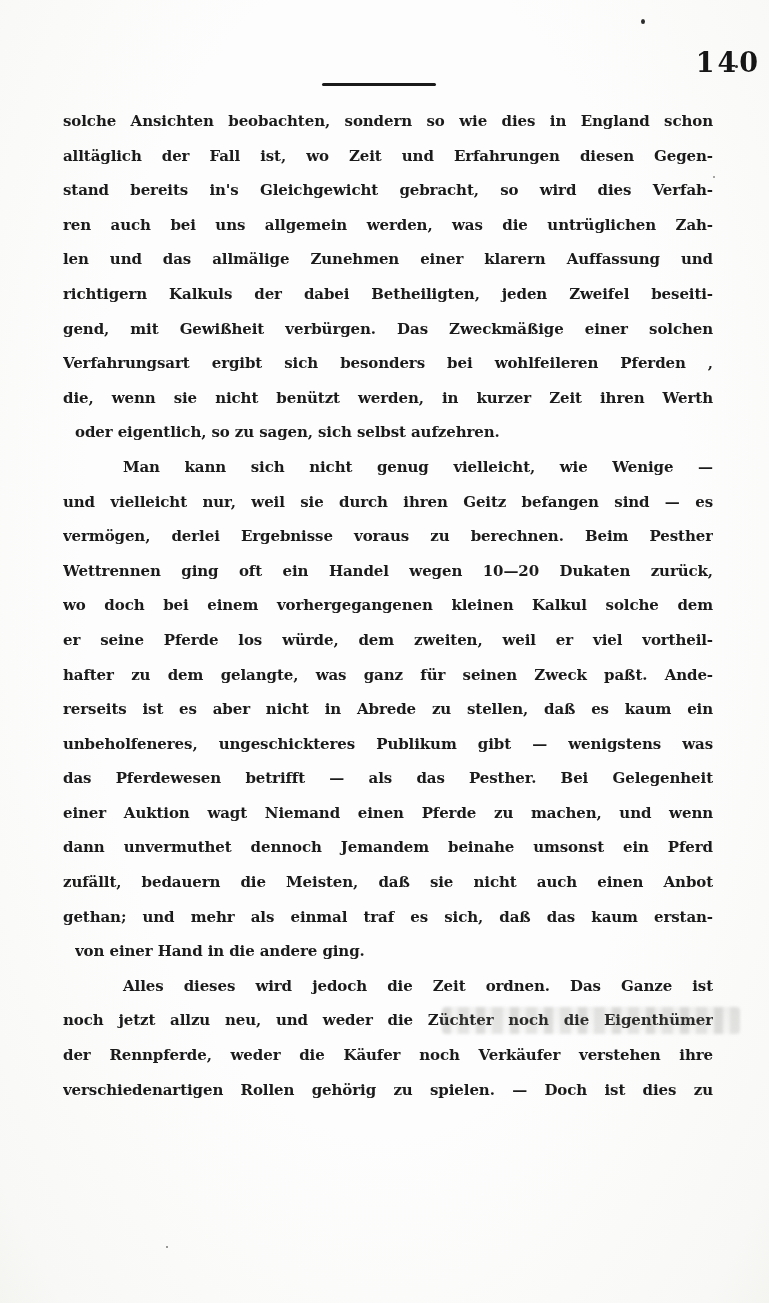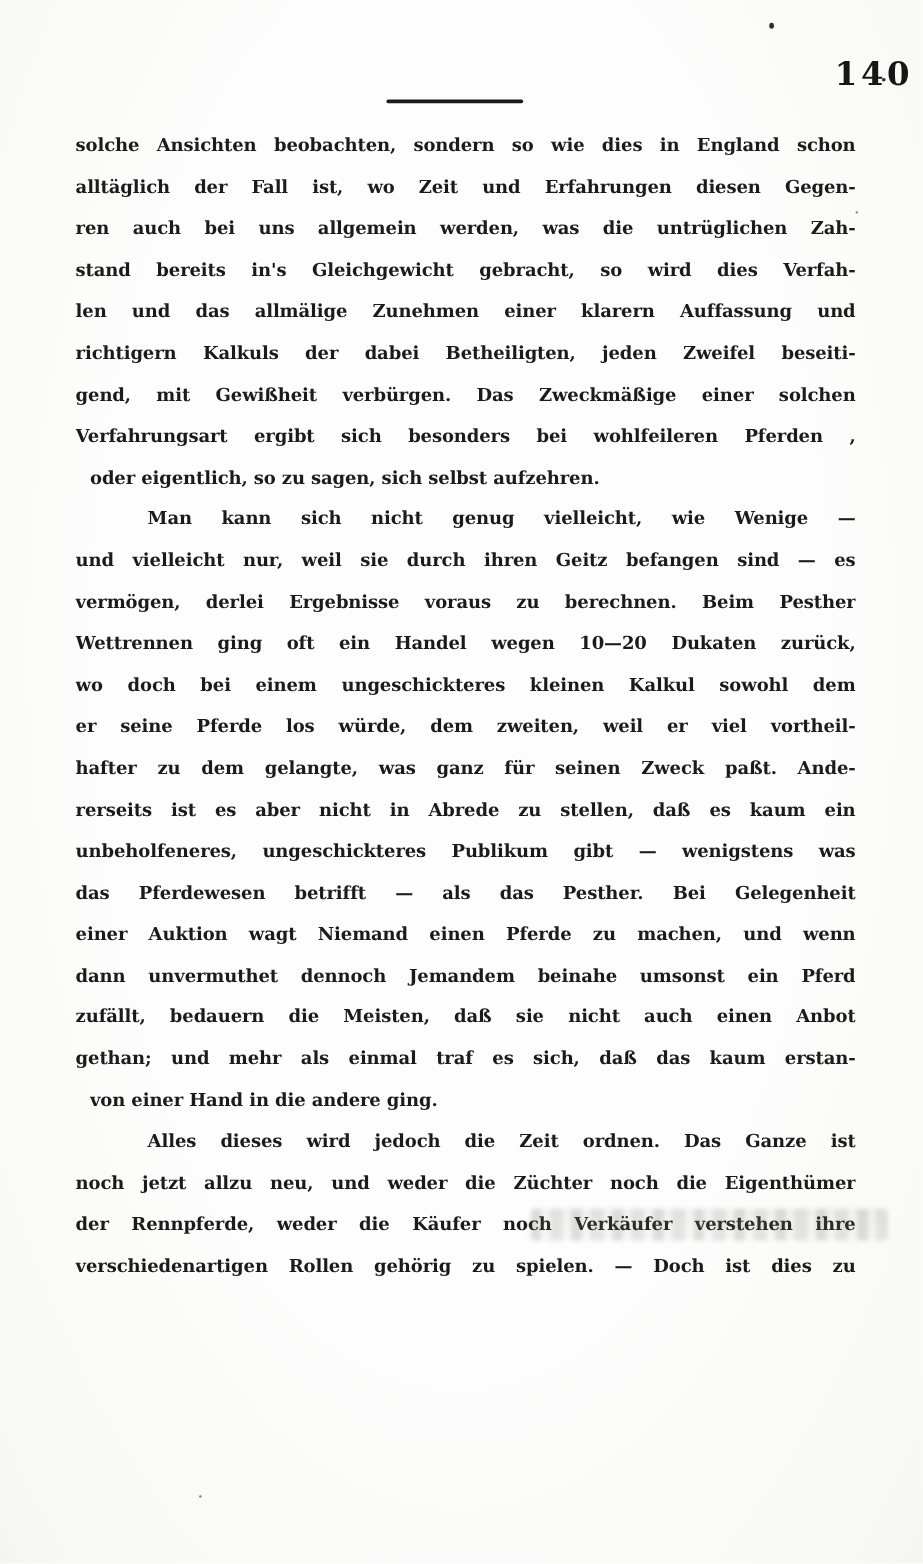--- a/index.html
+++ b/index.html
@@ -94,32 +94,33 @@
 <body>
 
 <div class="page">
 
   <div class="page-number">140</div>
   <div class="page-number-rule"></div>
 
   <main class="text-block">
     <div class="line">solche Ansichten beobachten, sondern so wie dies in England schon</div>
     <div class="line">alltäglich der Fall ist, wo Zeit und Erfahrungen diesen Gegen-</div>
+    <div class="line">stand bereits in's Gleichgewicht gebracht, so wird dies Verfah-</div>
     <div class="line">ren auch bei uns allgemein werden, was die untrüglichen Zah-</div>
-    <div class="line">stand bereits in's Gleichgewicht gebracht, so wird dies Verfah-</div>
     <div class="line">len und das allmälige Zunehmen einer klarern Auffassung und</div>
     <div class="line">richtigern Kalkuls der dabei Betheiligten, jeden Zweifel beseiti-</div>
     <div class="line">gend, mit Gewißheit verbürgen. Das Zweckmäßige einer solchen</div>
     <div class="line">Verfahrungsart ergibt sich besonders bei wohlfeileren Pferden ,</div>
+    <div class="line">die, wenn sie nicht benützt werden, in kurzer Zeit ihren Werth</div>
     <div class="line last">oder eigentlich, so zu sagen, sich selbst aufzehren.</div>
     <div class="line indent">Man kann sich nicht genug vielleicht, wie Wenige —</div>
     <div class="line">und vielleicht nur, weil sie durch ihren Geitz befangen sind — es</div>
     <div class="line">vermögen, derlei Ergebnisse voraus zu berechnen. Beim Pesther</div>
     <div class="line">Wettrennen ging oft ein Handel wegen 10—20 Dukaten zurück,</div>
-    <div class="line">wo doch bei einem ungeschickteres kleinen Kalkul sowohl dem</div>
+    <div class="line">wo doch bei einem vorhergegangenen kleinen Kalkul solche dem</div>
     <div class="line">er seine Pferde los würde, dem zweiten, weil er viel vortheil-</div>
     <div class="line">hafter zu dem gelangte, was ganz für seinen Zweck paßt. Ande-</div>
     <div class="line">rerseits ist es aber nicht in Abrede zu stellen, daß es kaum ein</div>
     <div class="line">unbeholfeneres, ungeschickteres Publikum gibt — wenigstens was</div>
     <div class="line">das Pferdewesen betrifft — als das Pesther. Bei Gelegenheit</div>
     <div class="line">einer Auktion wagt Niemand einen Pferde zu machen, und wenn</div>
     <div class="line">dann unvermuthet dennoch Jemandem beinahe umsonst ein Pferd</div>
     <div class="line">zufällt, bedauern die Meisten, daß sie nicht auch einen Anbot</div>
     <div class="line">gethan; und mehr als einmal traf es sich, daß das kaum erstan-</div>
     <div class="line last">von einer Hand in die andere ging.</div>

